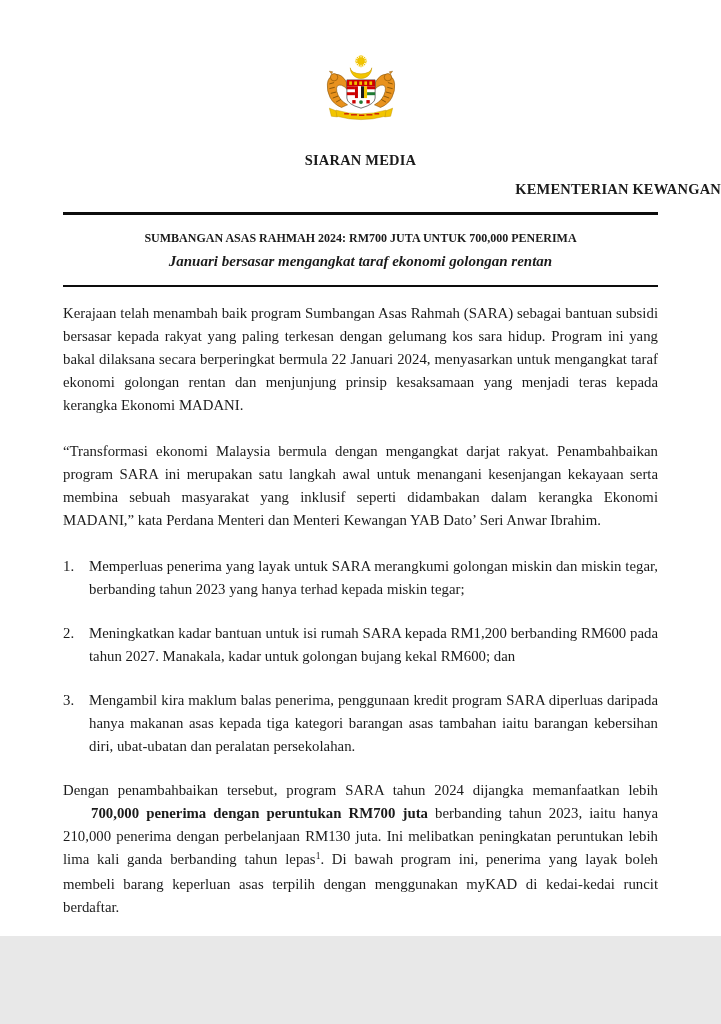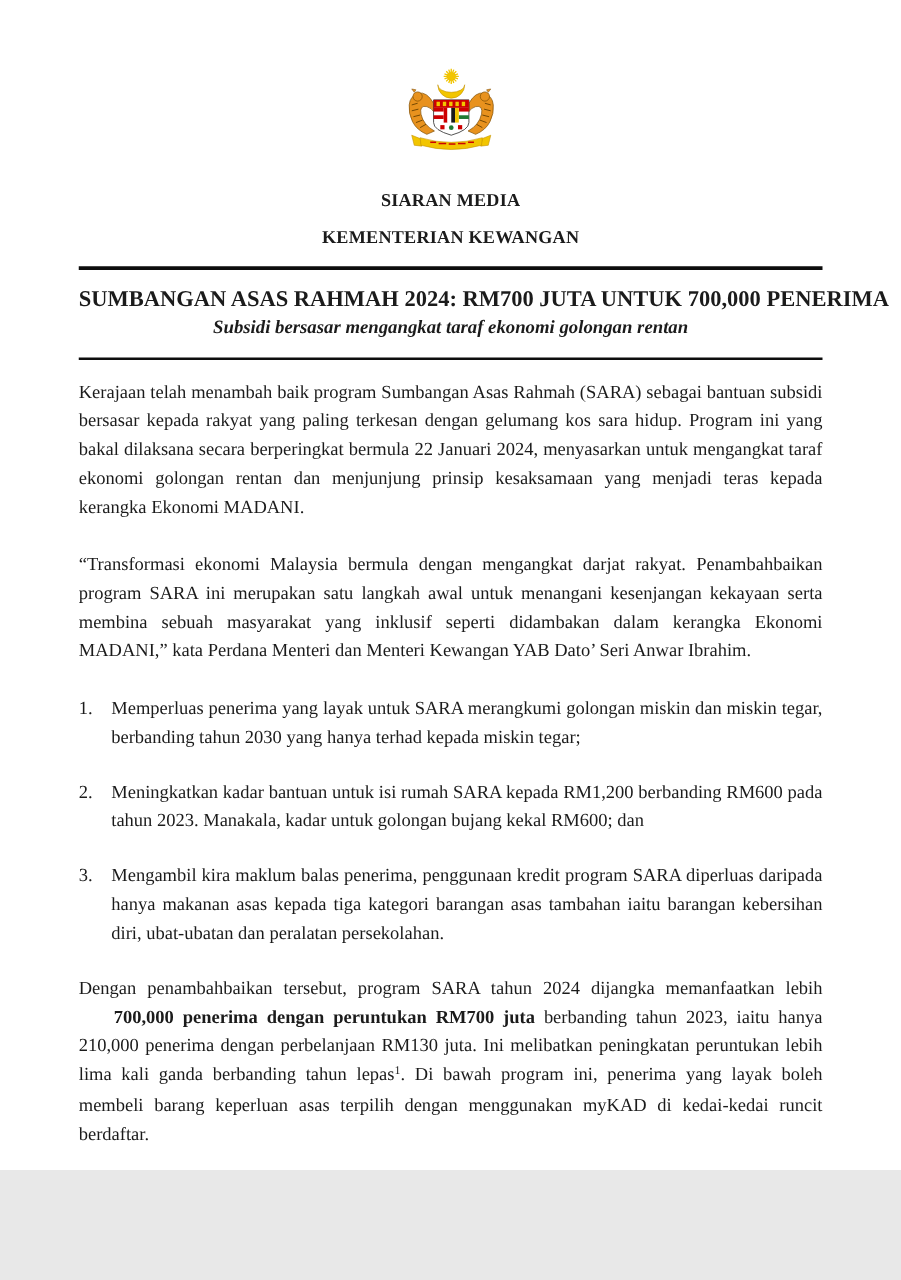--- a/index.html
+++ b/index.html
@@ -23,34 +23,35 @@
     font-weight: bold;
     letter-spacing: 0.2px;
     line-height: 20px;
   }
   .ministry-label {
     margin-top: 9px;
     font-size: 14.5px;
     font-weight: bold;
     letter-spacing: 0.2px;
     line-height: 20px;
+    text-align: right;
   }
   .rule {
     height: 2.6px;
     background: #0d0d0d;
     margin: 0 63px;
   }
   .rule-top { margin-top: 13px; }
   .title-block {
     margin: 0 63px;
     padding: 12px 0 13px;
     text-align: center;
   }
   .doc-title {
-    font-size: 18px;
+    font-size: 12px;
     font-weight: bold;
     line-height: 22px;
     white-space: nowrap;
   }
   .doc-subtitle {
     font-size: 15px;
     font-weight: bold;
     font-style: italic;
     line-height: 22px;
     margin-top: 1px;
@@ -182,38 +183,38 @@
       </svg>
     </div>
     <div class="press-label">SIARAN MEDIA</div>
     <div class="ministry-label">KEMENTERIAN KEWANGAN</div>
   </div>
 
   <div class="rule rule-top"></div>
 
   <div class="title-block">
     <div class="doc-title">SUMBANGAN ASAS RAHMAH 2024: RM700 JUTA UNTUK 700,000 PENERIMA</div>
-    <div class="doc-subtitle">Subsidi bersasar mengangkat taraf ekonomi golongan rentan</div>
+    <div class="doc-subtitle">Januari bersasar mengangkat taraf ekonomi golongan rentan</div>
   </div>
 
   <div class="rule"></div>
 
   <div class="body-content">
     <p>Kerajaan telah menambah baik program Sumbangan Asas Rahmah (SARA) sebagai bantuan subsidi bersasar kepada rakyat yang paling terkesan dengan gelumang kos sara hidup. Program ini yang bakal dilaksana secara berperingkat bermula 22 Januari 2024, menyasarkan untuk mengangkat taraf ekonomi golongan rentan dan menjunjung prinsip kesaksamaan yang menjadi teras kepada kerangka Ekonomi MADANI.</p>
     <p>“Transformasi ekonomi Malaysia bermula dengan mengangkat darjat rakyat. Penambahbaikan program SARA ini merupakan satu langkah awal untuk menangani kesenjangan kekayaan serta membina sebuah masyarakat yang inklusif seperti didambakan dalam kerangka Ekonomi MADANI,” kata Perdana Menteri dan Menteri Kewangan YAB Dato’ Seri Anwar Ibrahim.</p>
 
 
     <div class="num-list">
       <div class="list-item">
         <span class="list-marker">1.</span>
-        <span class="list-text">Memperluas penerima yang layak untuk SARA merangkumi golongan miskin dan miskin tegar, berbanding tahun 2030 yang hanya terhad kepada miskin tegar;</span>
+        <span class="list-text">Memperluas penerima yang layak untuk SARA merangkumi golongan miskin dan miskin tegar, berbanding tahun 2023 yang hanya terhad kepada miskin tegar;</span>
       </div>
       <div class="list-item">
         <span class="list-marker">2.</span>
-        <span class="list-text">Meningkatkan kadar bantuan untuk isi rumah SARA kepada RM1,200 berbanding RM600 pada tahun 2023. Manakala, kadar untuk golongan bujang kekal RM600; dan</span>
+        <span class="list-text">Meningkatkan kadar bantuan untuk isi rumah SARA kepada RM1,200 berbanding RM600 pada tahun 2027. Manakala, kadar untuk golongan bujang kekal RM600; dan</span>
       </div>
       <div class="list-item">
         <span class="list-marker">3.</span>
         <span class="list-text">Mengambil kira maklum balas penerima, penggunaan kredit program SARA diperluas daripada hanya makanan asas kepada tiga kategori barangan asas tambahan iaitu barangan kebersihan diri, ubat-ubatan dan peralatan persekolahan.</span>
       </div>
     </div>
 
     <p><span>Dengan penambahbaikan tersebut, program SARA tahun 2024 dijangka memanfaatkan lebih </span><span class="bold-inline">700,000 penerima dengan peruntukan RM700 juta</span><span> berbanding tahun 2023, iaitu hanya 210,000 penerima dengan perbelanjaan RM130 juta. Ini melibatkan peningkatan peruntukan lebih lima kali ganda berbanding tahun lepas</span><sup class="fn-ref">1</sup><span>. Di bawah program ini, penerima yang layak boleh membeli barang keperluan asas terpilih dengan menggunakan myKAD di kedai-kedai runcit berdaftar.</span></p>
   </div>
 

